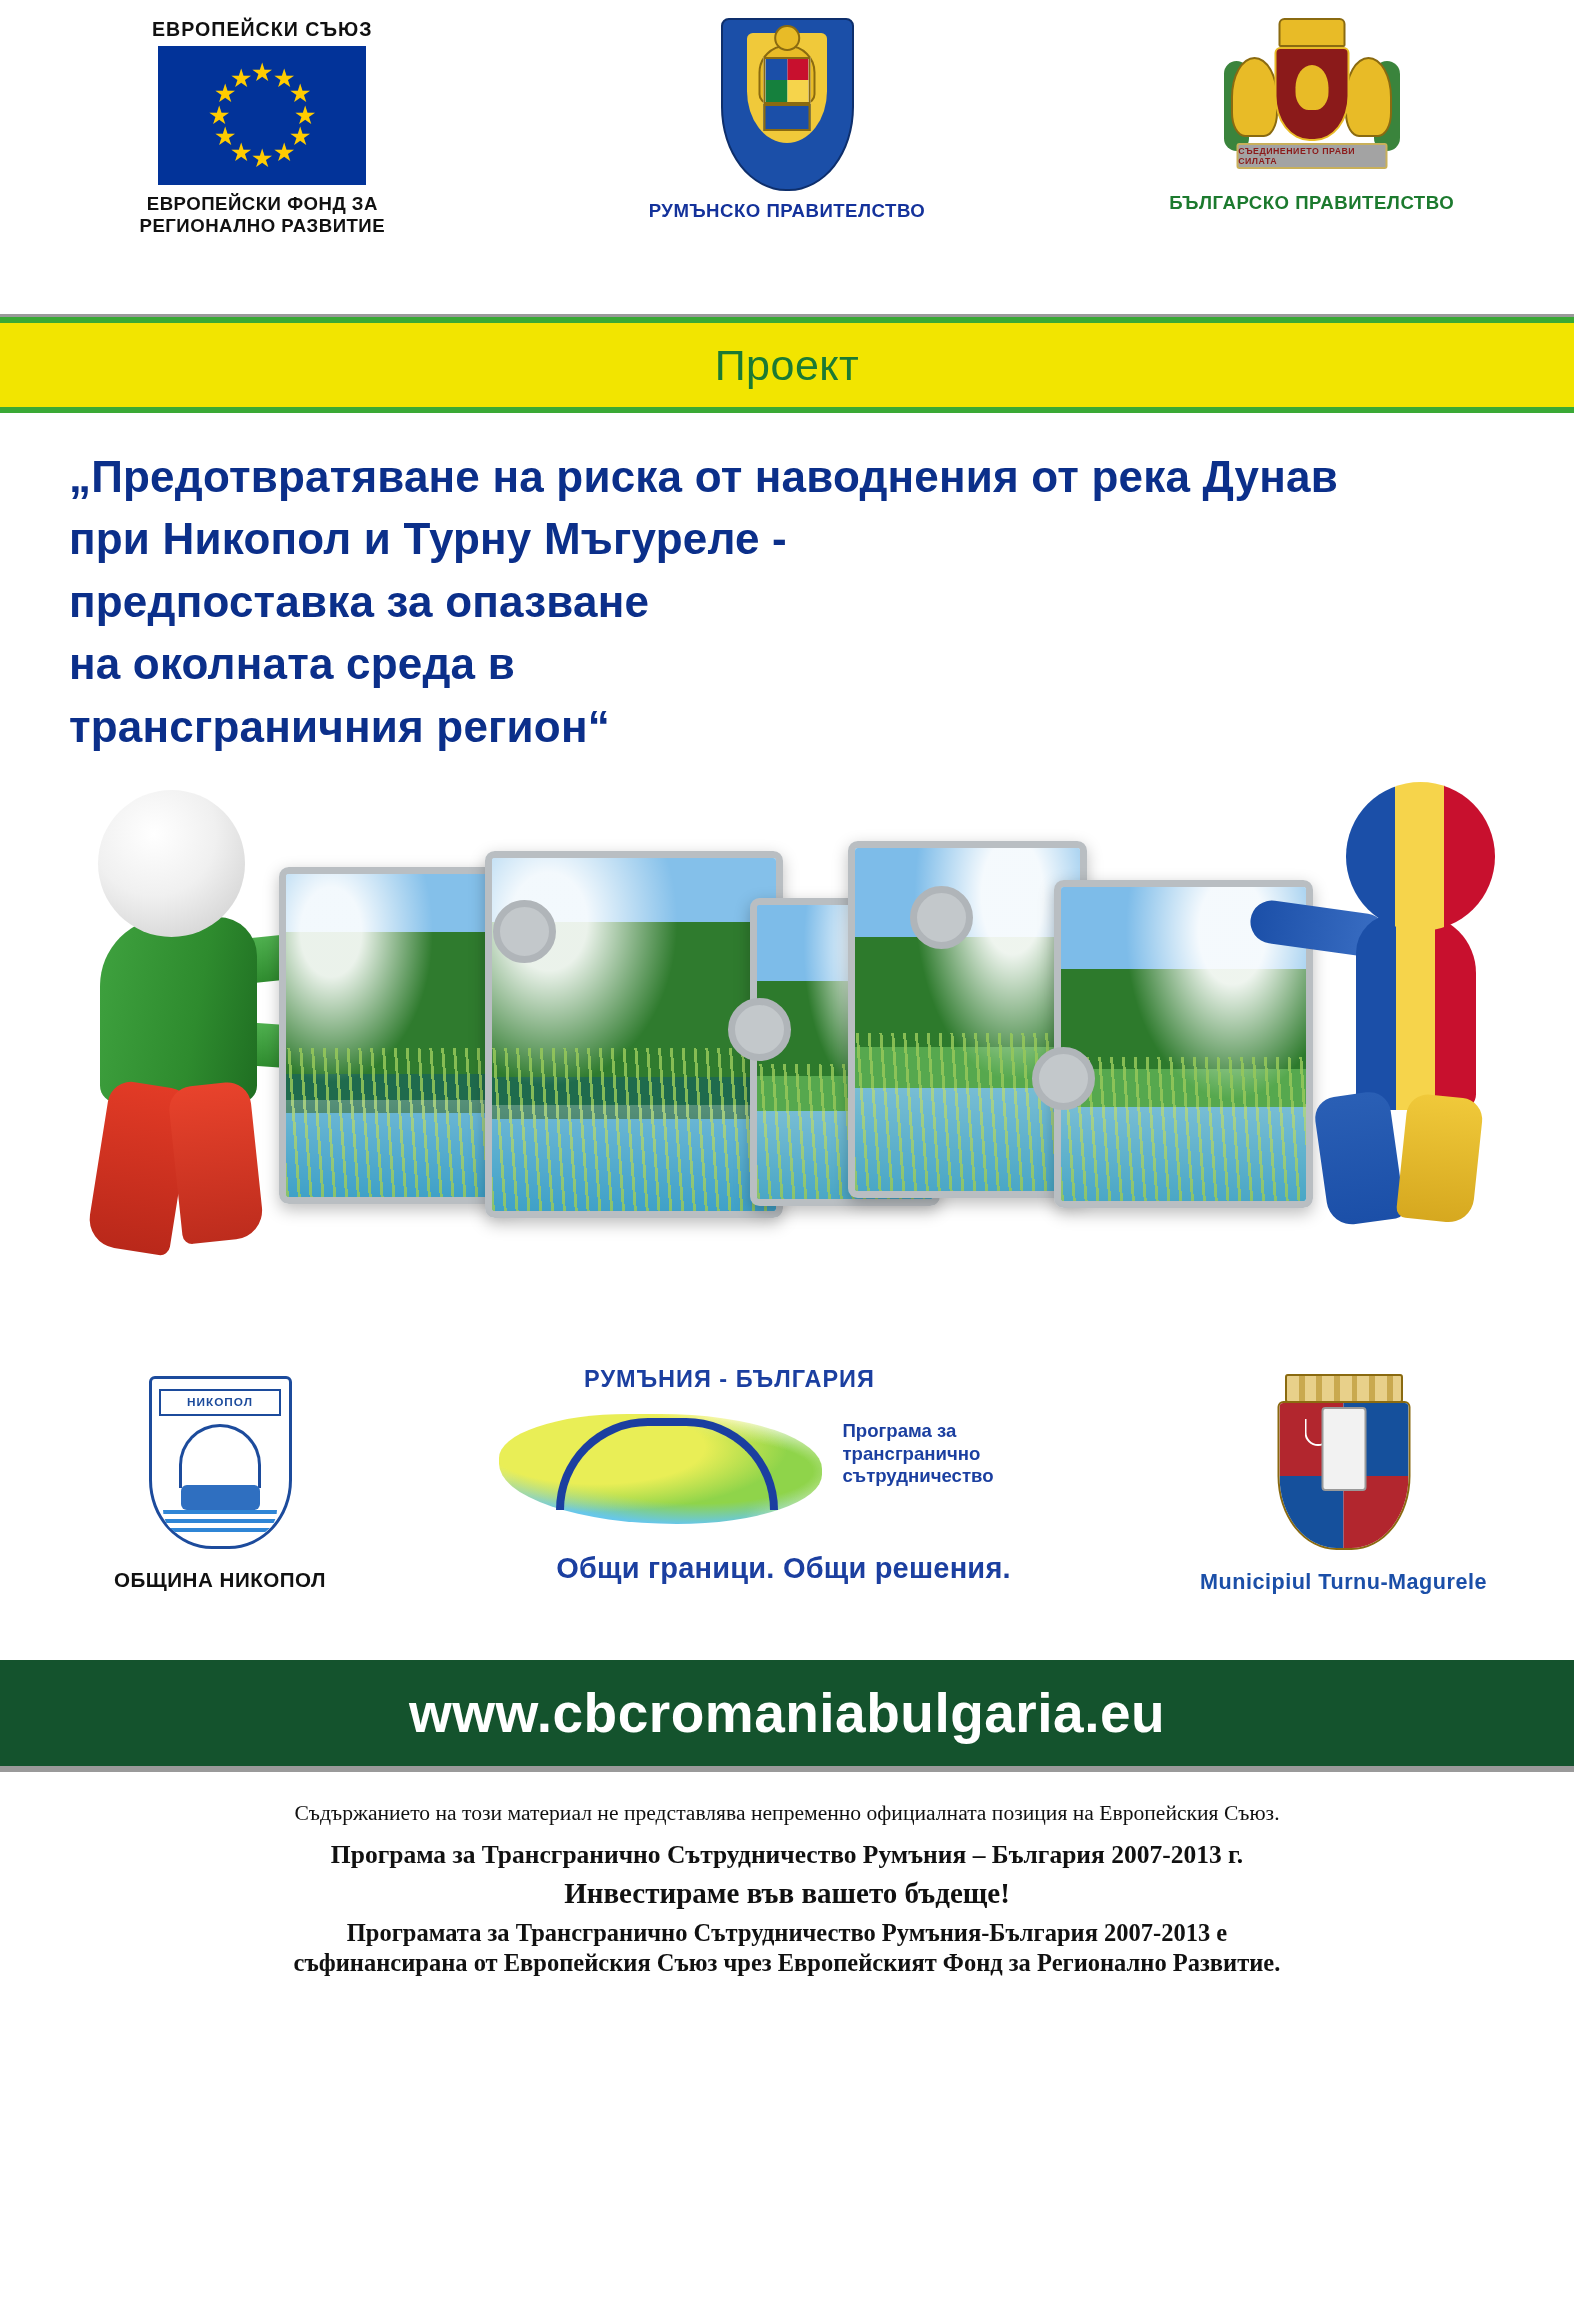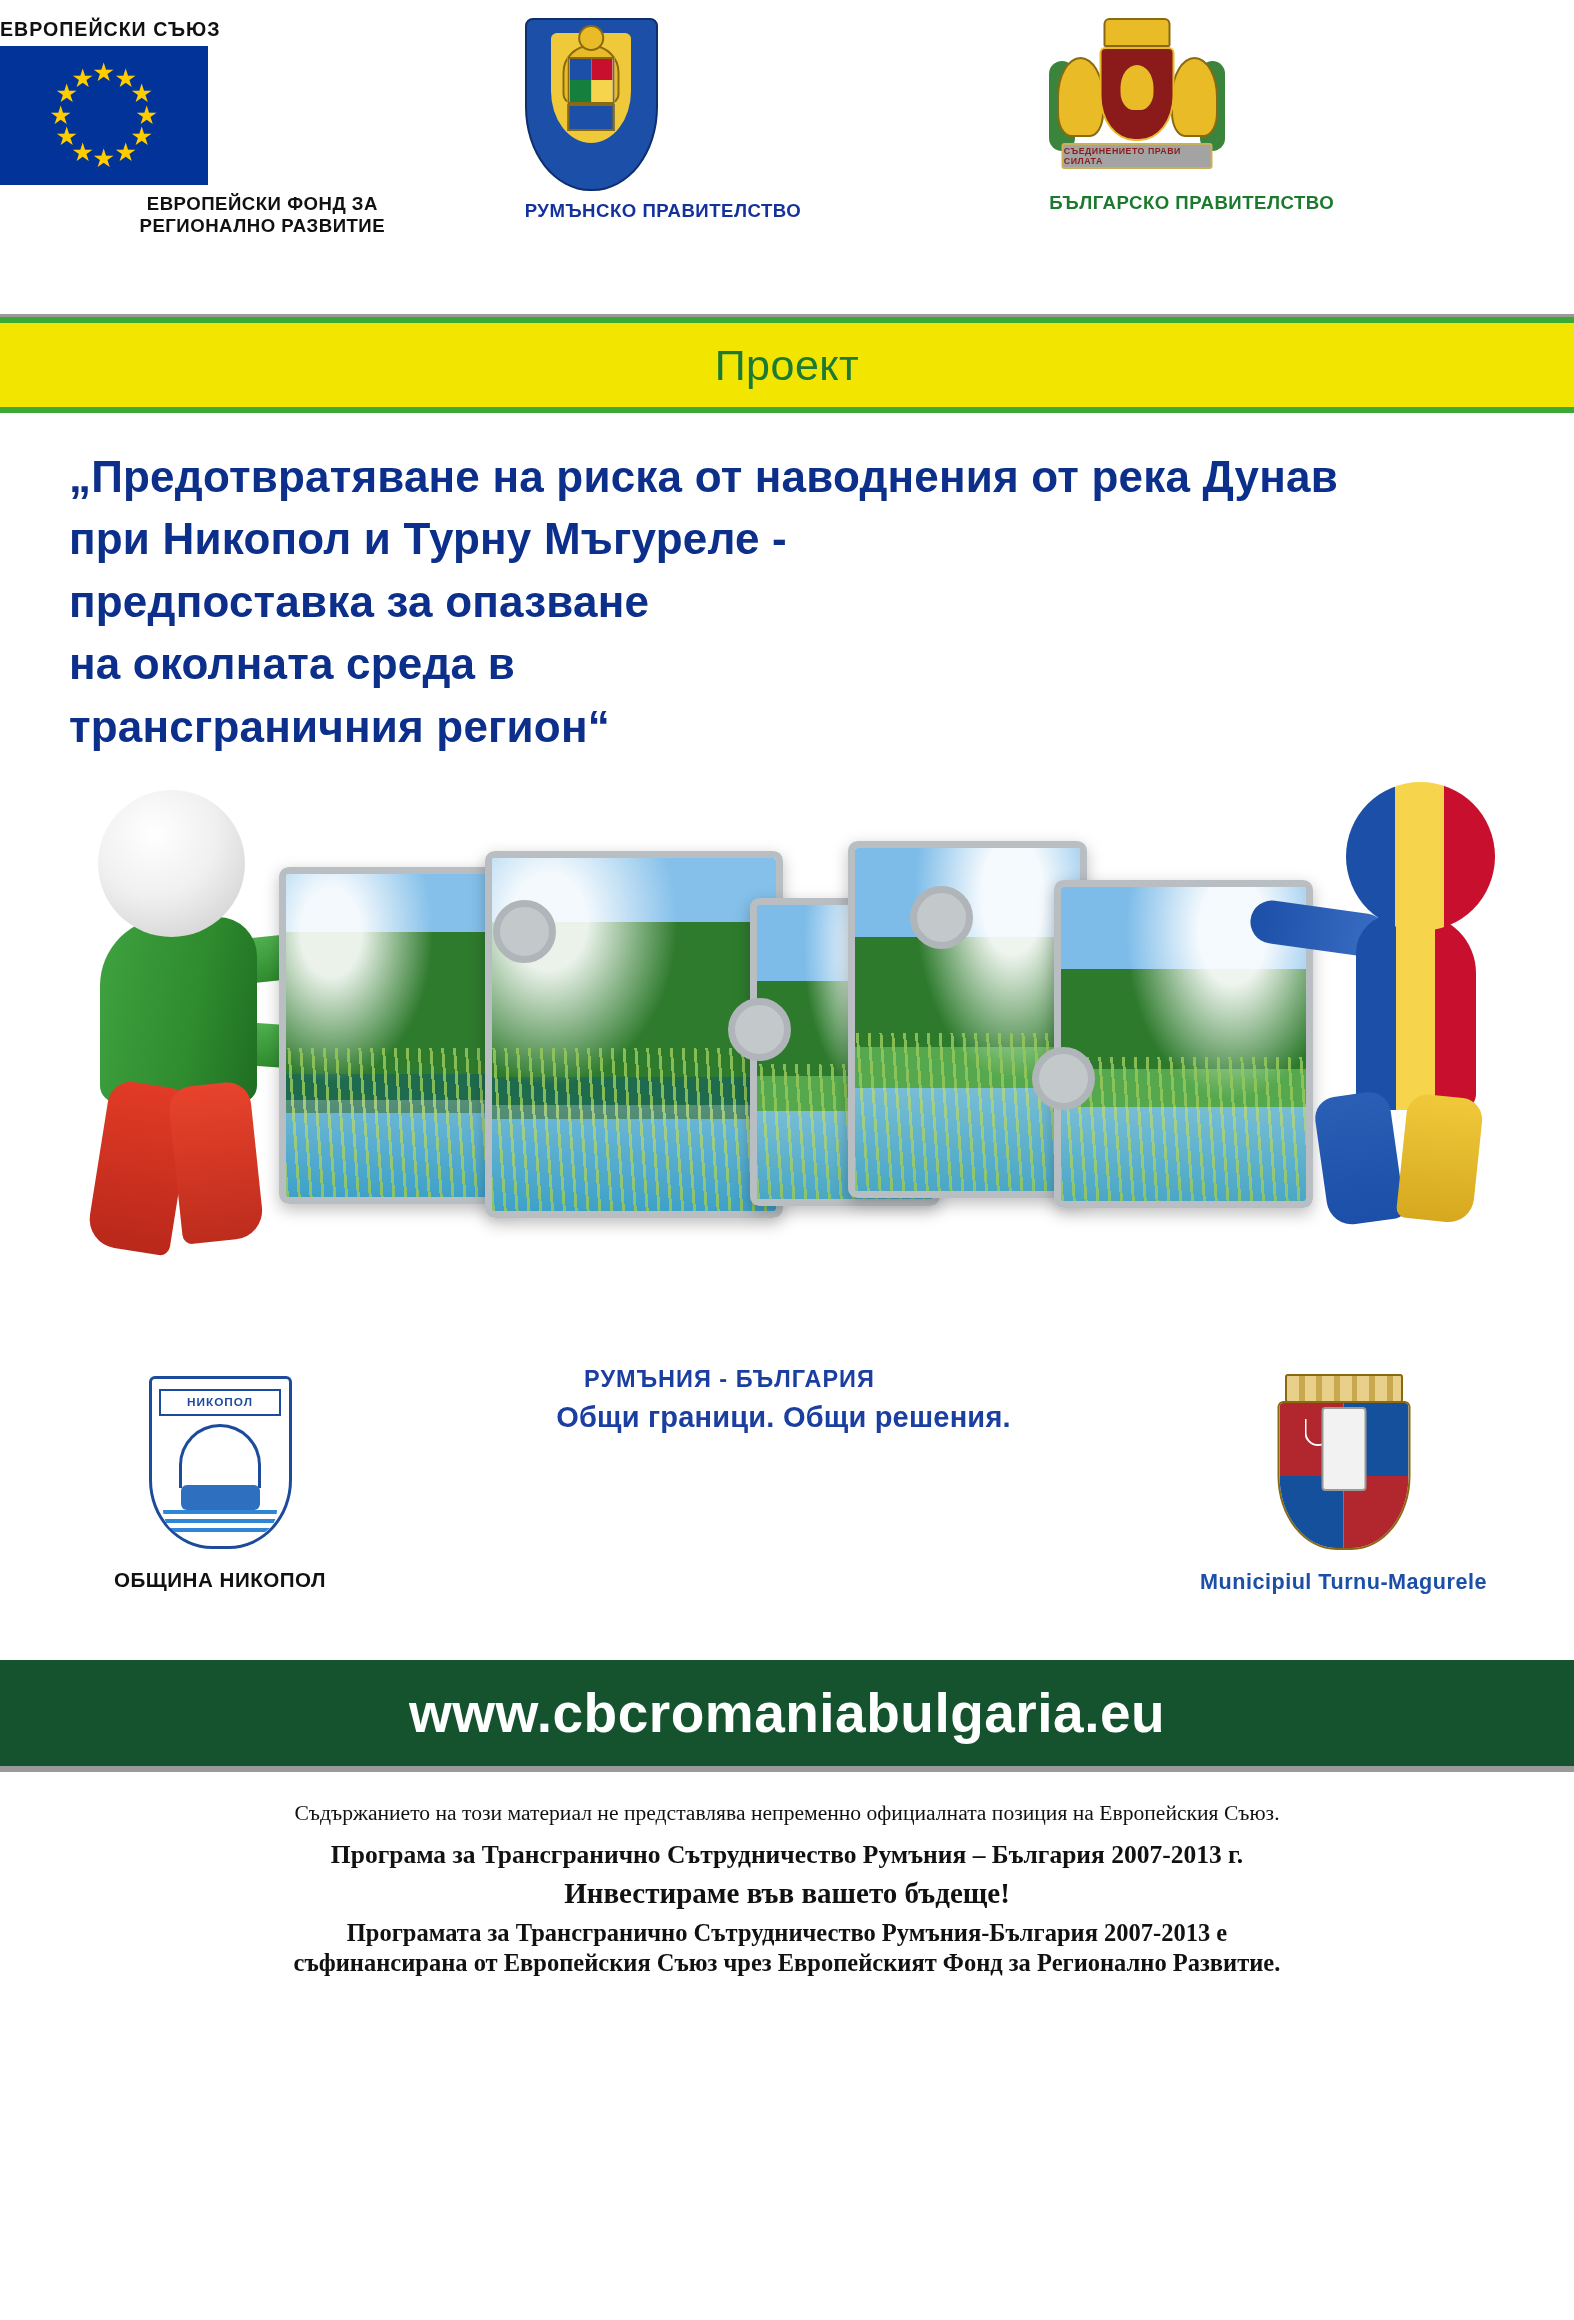--- a/index.html
+++ b/index.html
@@ -25,20 +25,21 @@
     position: relative;
     height: 314px;
     border-bottom: 3.9px solid #9a9a9a;
     display: flex;
     align-items: flex-start;
   }
   .header-cell {
     flex: 1 1 33.33%;
     display: flex;
     flex-direction: column;
+    align-items: center;
     justify-content: flex-start;
     padding-top: 17.6px;
   }
   .eu-top-label {
     font-size: 19.6px;
     font-weight: bold;
     letter-spacing: 1px;
     color: #111;
     margin-bottom: 5.9px;
   }
@@ -750,20 +751,29 @@
         <div class="nikopol-band">НИКОПОЛ</div>
         <div class="nikopol-arch"></div>
         <div class="nikopol-lion"></div>
         <div class="nikopol-waves"></div>
       </div>
       <div class="logo-caption">ОБЩИНА НИКОПОЛ</div>
     </div>
 
     <div class="logo-col logo-program">
       <div class="prog-title">РУМЪНИЯ - БЪЛГАРИЯ</div>
+      <div class="prog-graphic">
+        <div class="prog-map"></div>
+        <div class="prog-bridge"></div>
+        <div class="prog-sub">
+          <span>Програма за</span><br>
+          <span>трансгранично</span><br>
+          <span>сътрудничество</span>
+        </div>
+      </div>
       <div class="prog-slogan">Общи граници. Общи решения.</div>
     </div>
 
     <div class="logo-col logo-turnu">
       <div class="turnu-coa">
         <div class="turnu-crown"></div>
         <div class="turnu-shield">
           <div class="tq tq1">
               <div class="turnu-anchor"></div>
             </div>

